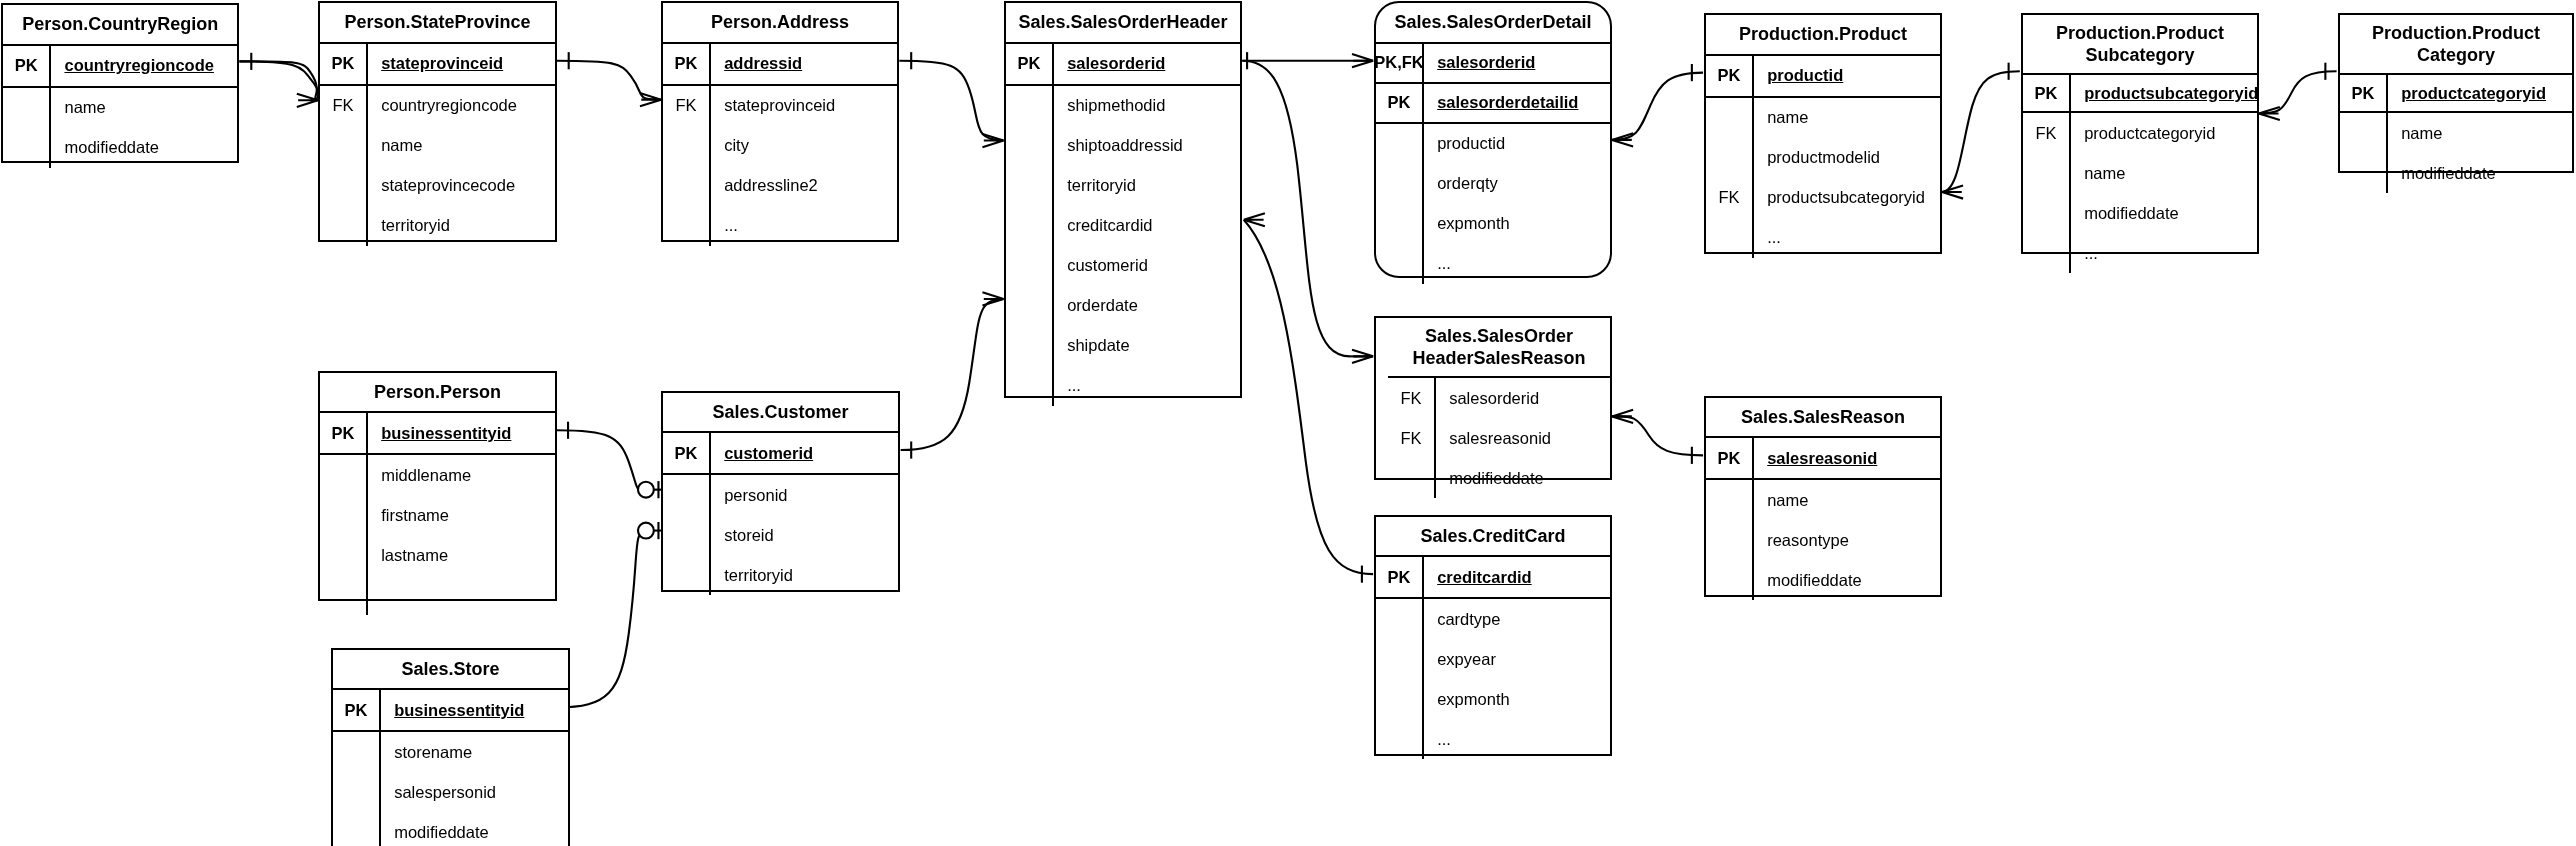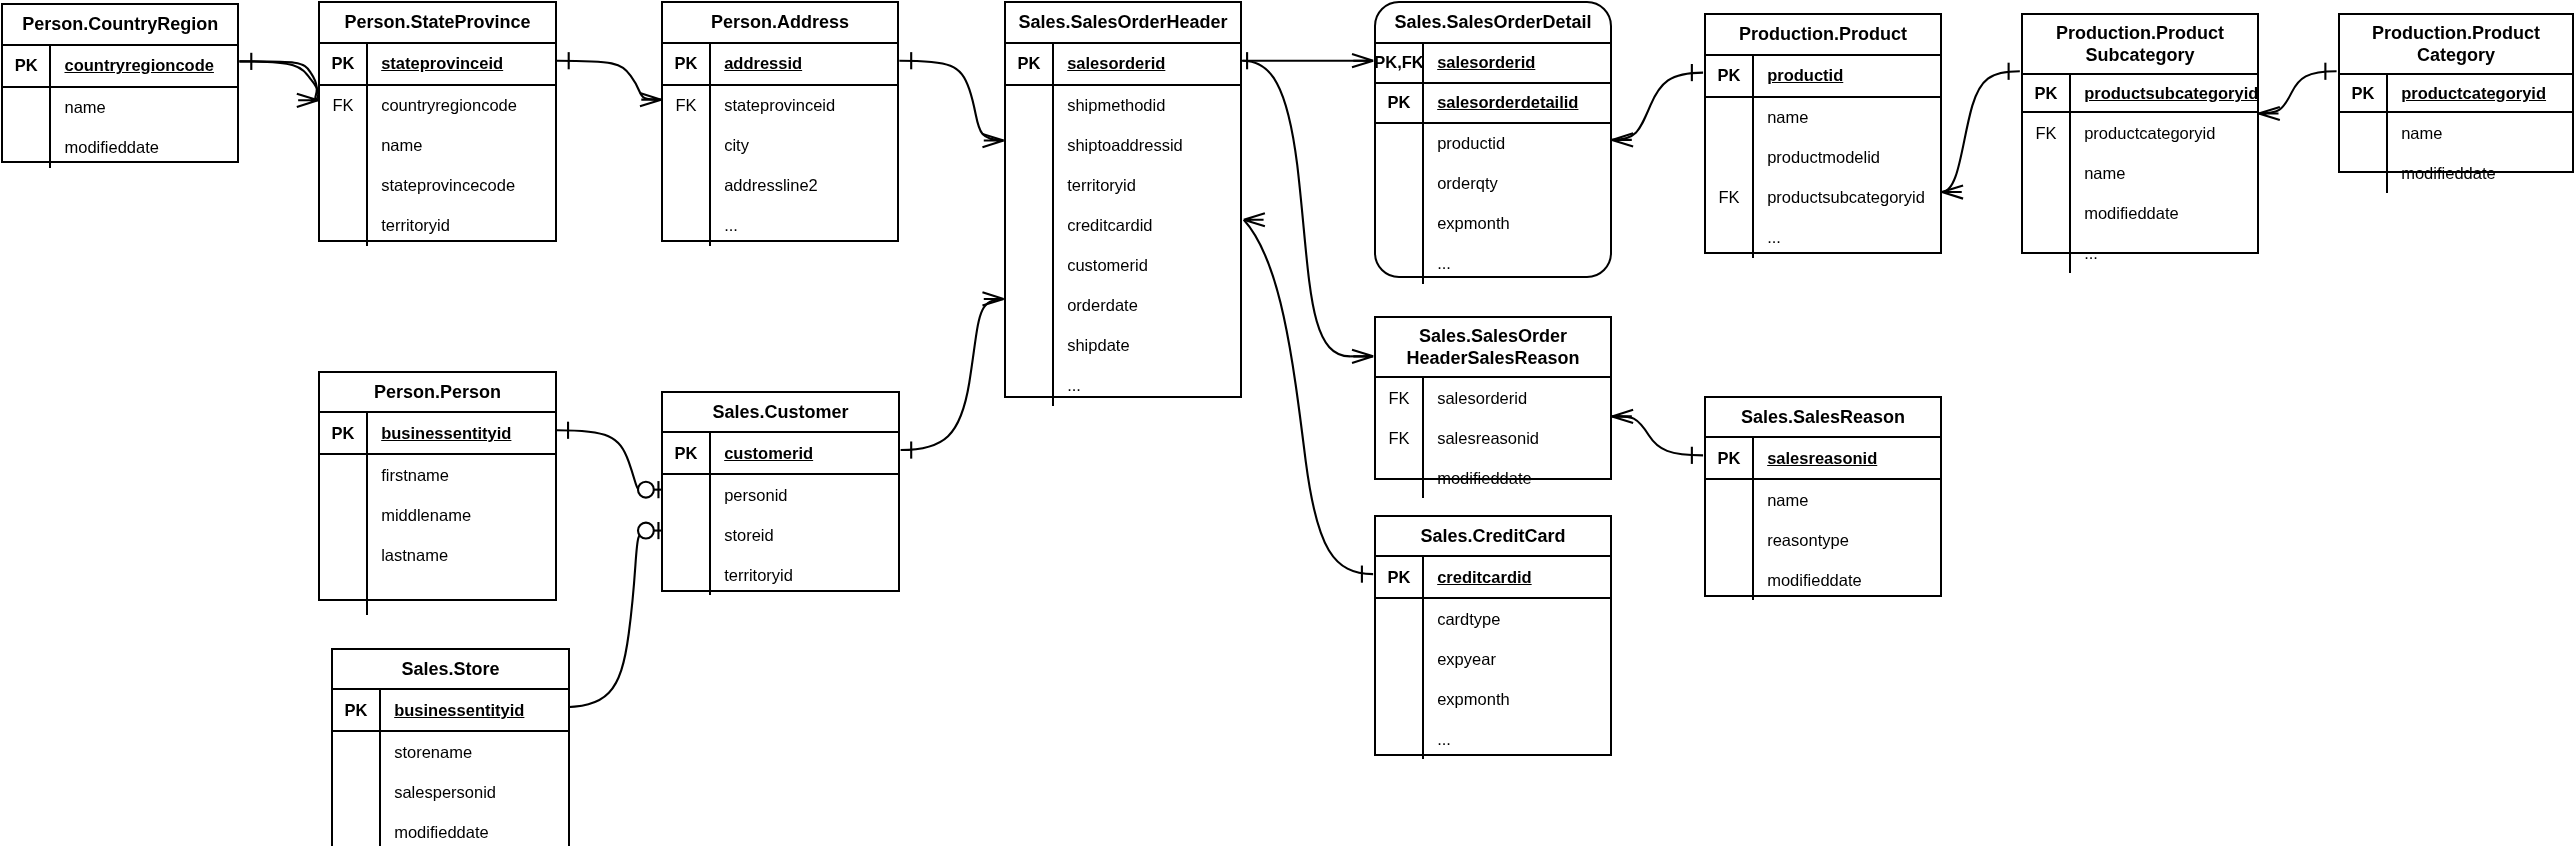--- a/index.html
+++ b/index.html
@@ -496,27 +496,27 @@
               <span>PK</span>
             </div>
             <div class="field-cell pkname">businessentityid</div>
           </div>
         </div>
         <div class="grp last">
           <div class="row" style="height: 40px;">
             <div class="key-cell">
               <span></span>
             </div>
+            <div class="field-cell">middlename</div>
+          </div>
+          <div class="row" style="height: 40px;">
+            <div class="key-cell">
+              <span></span>
+            </div>
             <div class="field-cell">firstname</div>
-          </div>
-          <div class="row" style="height: 40px;">
-            <div class="key-cell">
-              <span></span>
-            </div>
-            <div class="field-cell">middlename</div>
           </div>
           <div class="row" style="height: 40px;">
             <div class="key-cell">
               <span></span>
             </div>
             <div class="field-cell">lastname</div>
           </div>
           <div class="row" style="height: 40px;">
             <div class="key-cell">
               <span></span>
@@ -580,21 +580,21 @@
             <div class="field-cell">salespersonid</div>
           </div>
           <div class="row" style="height: 40px;">
             <div class="key-cell">
               <span></span>
             </div>
             <div class="field-cell">modifieddate</div>
           </div>
         </div>
       </div>
-      <div class="entity" style="left: 1374px; top: 316px; width: 238px; height: 164px;">
+      <div class="entity" style="left: 1374px; top: 316px; width: 238px; height: 164px; padding-left: 12px;">
         <div class="ent-title two-line"><span>Sales.SalesOrder</span><br><span>HeaderSalesReason</span></div>
         <div class="grp last">
           <div class="row" style="height: 40px;">
             <div class="key-cell">
               <span>FK</span>
             </div>
             <div class="field-cell">salesorderid</div>
           </div>
           <div class="row" style="height: 40px;">
             <div class="key-cell">

